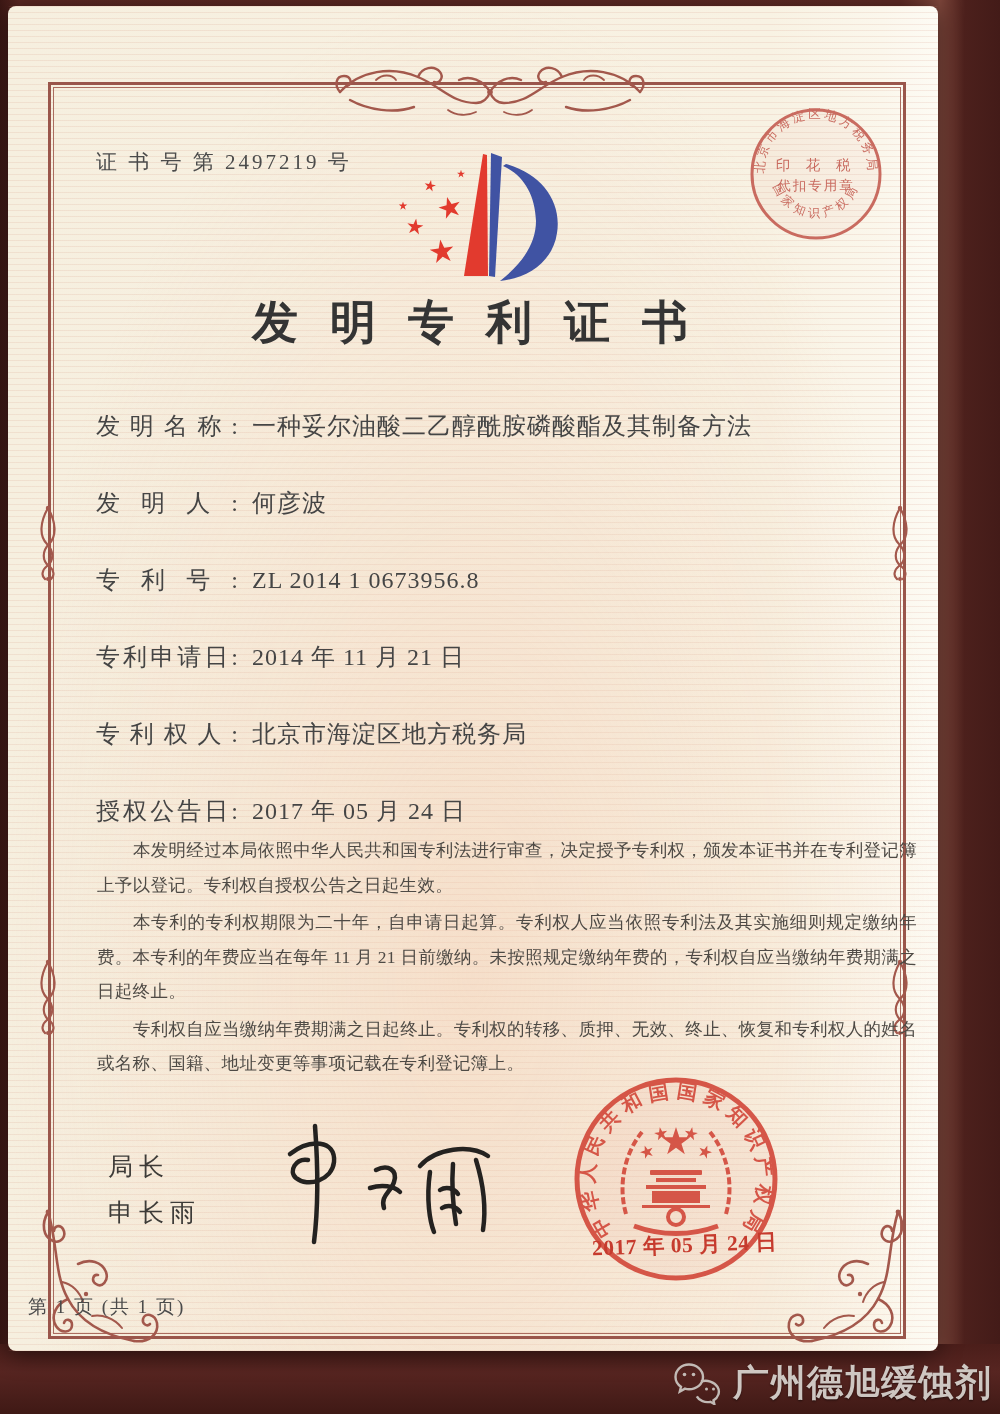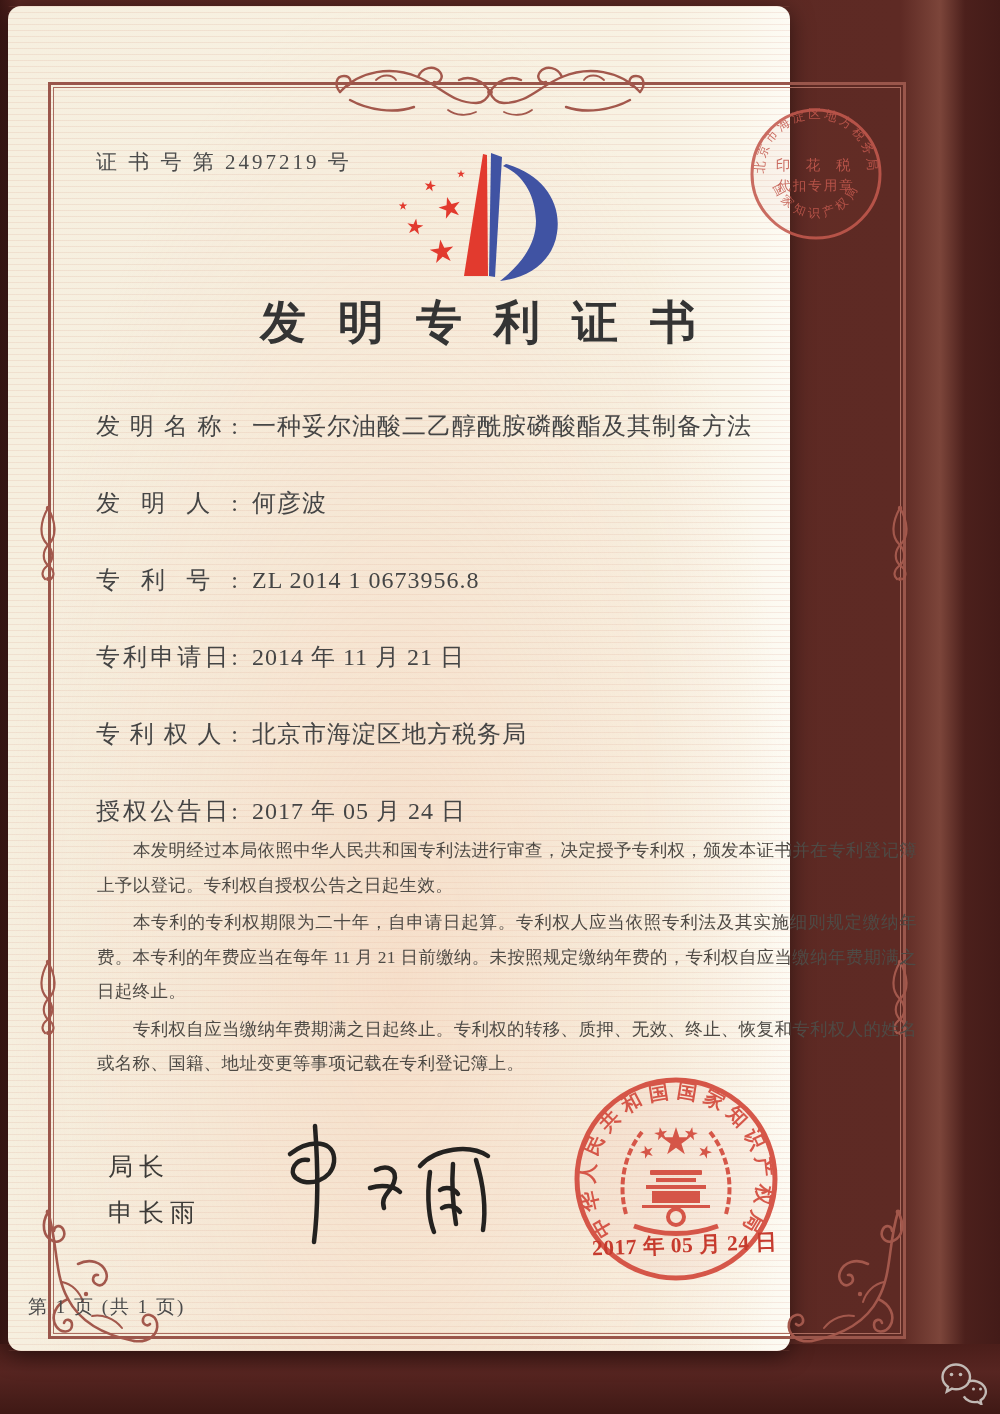--- a/index.html
+++ b/index.html
@@ -4,35 +4,35 @@
 <style>
   html,body{margin:0;padding:0;background:#2e1210;}
   #stage{position:relative;width:1000px;height:1414px;overflow:hidden;
          font-family:"Liberation Serif","DejaVu Serif",serif;}
   
   .cover{position:absolute;inset:0;
     background:linear-gradient(90deg,#3c1714 0%,#5a2722 2%,#5e2a24 90%,#7c453a 94%,#4c201c 96.5%,#431b18 100%);}
   .cover::after{content:'';position:absolute;left:0;bottom:0;width:100%;height:70px;
     background:linear-gradient(180deg,#4b1e1a,#572521 40%,#3f1915);}
   
-  .page{position:absolute;left:8px;top:6px;width:782px;height:1345px;
+  .page{position:absolute;left:8px;top:6px;width:930px;height:1345px;
     background:linear-gradient(90deg,#f6efdf 0%,#f8f2e3 82%,#fbf7ec 94%,#fdfbf4 100%);
-    box-shadow:0 4px 22px rgba(0,0,0,.5);border-radius:13px;}
+    box-shadow:0 4px 22px rgba(0,0,0,.5);border-radius:8px;}
   .texture{position:absolute;inset:0;pointer-events:none;border-radius:2px;
     background:
       radial-gradient(ellipse at 50% 72%, rgba(243,197,168,.40), rgba(243,197,168,0) 72%),
       repeating-linear-gradient(180deg, rgba(206,130,112,.14) 0 1px, rgba(206,130,112,0) 1px 6px);}
   .frame{position:absolute;left:40px;top:76px;width:852px;height:1251px;
     border:3px solid #9a564b;}
   .frame::after{content:'';position:absolute;inset:2px;border:1px solid #ab6c5f;}
   .orn{position:absolute;pointer-events:none;}
   
   .certno{position:absolute;left:88px;top:142px;font-size:21px;letter-spacing:3px;color:#4b4b4b;}
   .logo{position:absolute;left:382px;top:136px;}
-  .title{position:absolute;left:44px;top:286px;width:852px;text-align:center;
+  .title{position:absolute;left:36px;top:286px;width:852px;text-align:center;
     font-size:46px;font-weight:600;color:#343434;letter-spacing:32px;text-indent:32px;}
   .fields{position:absolute;left:88px;top:404px;display:flex;flex-direction:column;gap:45px;}
   .frow{display:flex;align-items:baseline;font-size:24px;color:#454545;}
   .flabel{display:inline-block;width:142px;text-align:justify;text-align-last:justify;flex:none;}
   .fvalue{margin-left:14px;letter-spacing:1px;}
   .paras{position:absolute;left:86px;top:824px;width:826px;}
   .paras p{margin:3px;font-size:17.5px;line-height:34.5px;color:#4e4a45;
     text-indent:2.05em;text-align:justify;letter-spacing:.3px;}
   .director{position:absolute;left:100px;top:1138px;font-size:25px;letter-spacing:6px;color:#3d3b38;line-height:46px;}
   .signature{position:absolute;left:252px;top:1112px;}
@@ -245,14 +245,15 @@
         <path d="M30,16 C30,8.8 23.5,3.5 16,3.5 C8.5,3.5 2.5,8.8 2.5,16 C2.5,20.3 4.8,23.6 8,25.7 L6.8,30.5 L12,27.6 C13.3,28 14.6,28.2 16,28.2 C23.5,28.2 30,23.2 30,16 Z"></path>
         <path d="M28,20.5 C34,18.5 41.5,20.8 44.5,25.8 C47.5,30.9 45.2,36.7 40.5,39.4 L41.3,43 L37.3,40.8 C32,42 26.2,39.8 23.8,35.4"></path>
       </g>
       <g fill="#cfcbc6" opacity=".9">
         <circle cx="11.5" cy="13.5" r="1.8"></circle>
           <circle cx="20.5" cy="13.5" r="1.8"></circle>
         <circle cx="33.5" cy="28" r="1.5"></circle>
           <circle cx="40.5" cy="28" r="1.5"></circle>
       </g>
     </svg>
+    <span class="brandtext">广州德旭缓蚀剂</span>
   </div>
 </div>
 
 </body></html>

